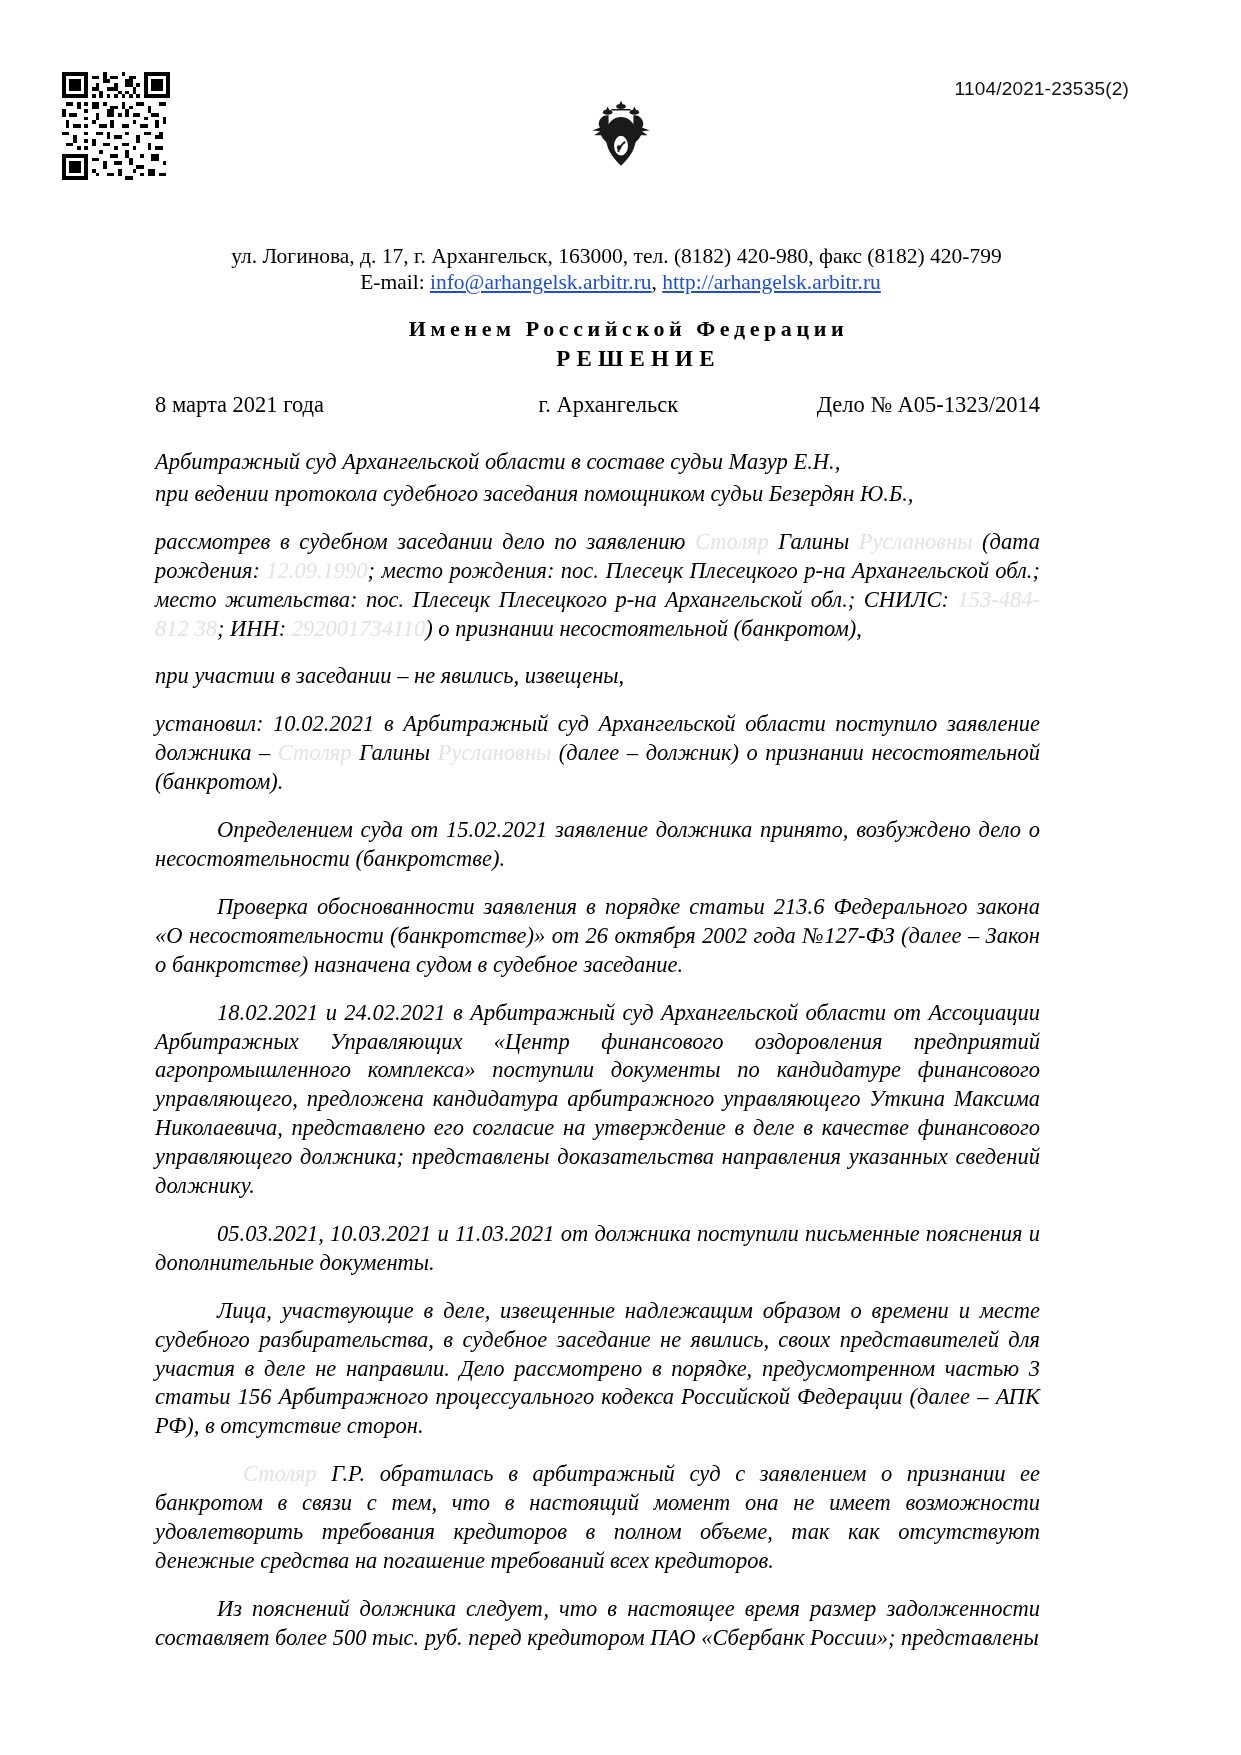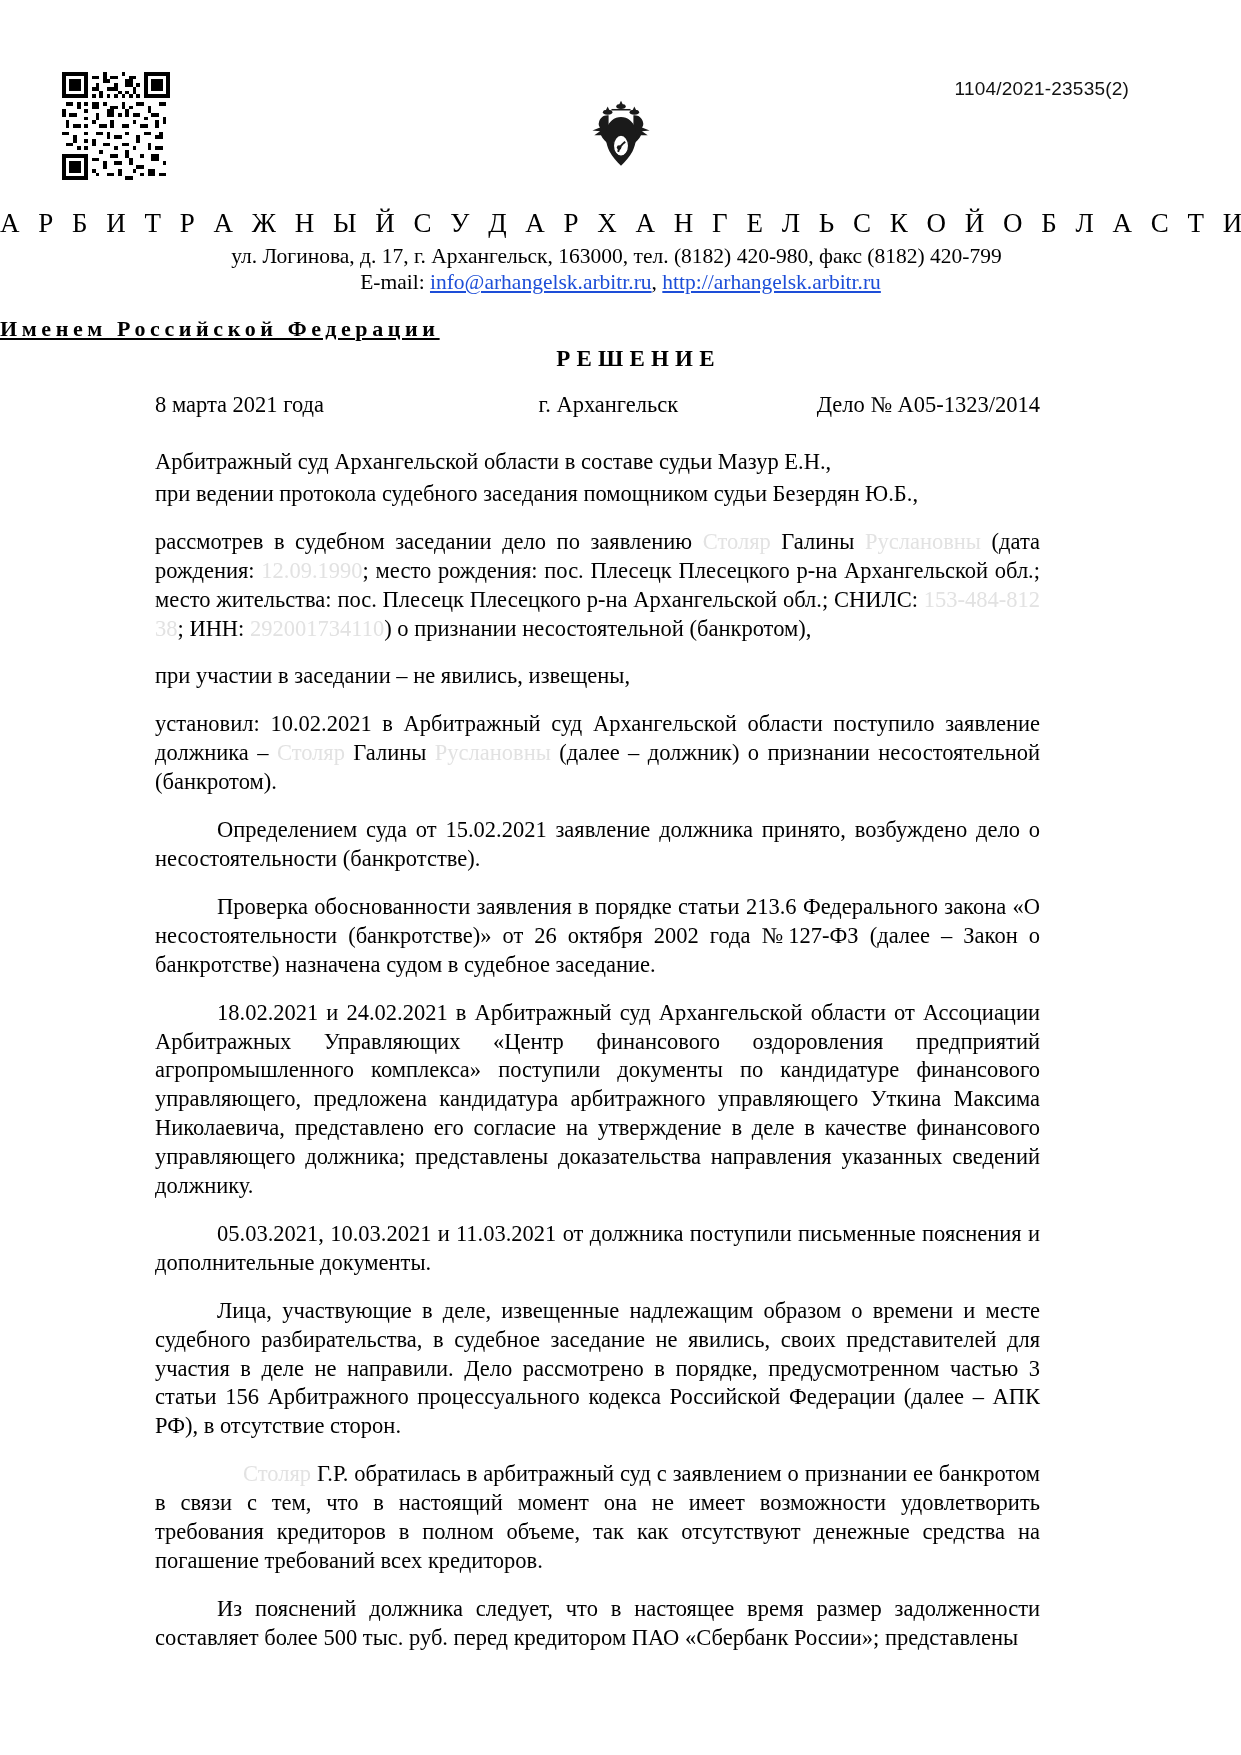--- a/index.html
+++ b/index.html
@@ -76,26 +76,26 @@
   }
   .court-email a {
     color: #1d4ed8;
     text-decoration: underline;
   }
 
   
   .in-the-name {
     position: absolute;
     top: 300px;
-    left: 0; right: 0;
+    left: 16px; right: 0;
+    text-align: center;
     font-size: 22px;
     font-weight: bold;
     letter-spacing: 4.6px;
     white-space: nowrap;
-    text-decoration: underline;
   }
   .decision-word {
     position: absolute;
     top: 330px;
     left: 0; right: 0;
     text-align: center;
     font-size: 23px;
     font-weight: bold;
     letter-spacing: 6.2px;
     white-space: nowrap;
@@ -124,20 +124,21 @@
     left: 155px;
     width: 885px;
     font-size: 22.5px;
     line-height: 1.285;
   }
   .body p {
     margin: 0 0 0 0;
     text-align: justify;
     text-justify: inter-word;
     hyphens: none;
+    font-style: italic;
   }
   .body p.gap      { margin-top: 19px; }
   .body p.gap-sm   { margin-top: 3px; }
   .body p.indent   { text-indent: 62px; }
   .body p.indent-l { text-indent: 88px; }
   .body p.last     { text-align: justify; }
 
   
   .redact {
     color: #4c1d95;
@@ -299,21 +300,20 @@
         <ellipse cx="35" cy="50" rx="8" ry="11"></ellipse>
       </g>
       <g fill="#1a1a1a">
         <ellipse cx="35" cy="50" rx="8" ry="11" fill="none" stroke="#1a1a1a" stroke-width="1.4"></ellipse>
         <path d="M31 56 c2 -6 5 -9 8 -11 l1 2 c-3 2 -6 5 -7 10 z"></path>
         <circle cx="33" cy="52" r="2.4"></circle>
       </g>
     </svg>
   </div>
 
-  <div class="court-name">А Р Б И Т Р А Ж Н Ы Й   С У Д   А Р Х А Н Г Е Л Ь С К О Й   О Б Л А С Т И</div>
   <div class="court-address">ул. Логинова, д. 17, г. Архангельск, 163000, тел. (8182) 420-980, факс (8182) 420-799</div>
   <div class="court-email">
     <span>E-mail: </span><a href="#">info@arhangelsk.arbitr.ru</a><span>, </span><a href="#">http://arhangelsk.arbitr.ru</a>
   </div>
 
   <div class="in-the-name">Именем  Российской  Федерации</div>
   <div class="decision-word">РЕШЕНИЕ</div>
 
   <div class="meta-row">
     <span class="date">8 марта 2021 года</span>

